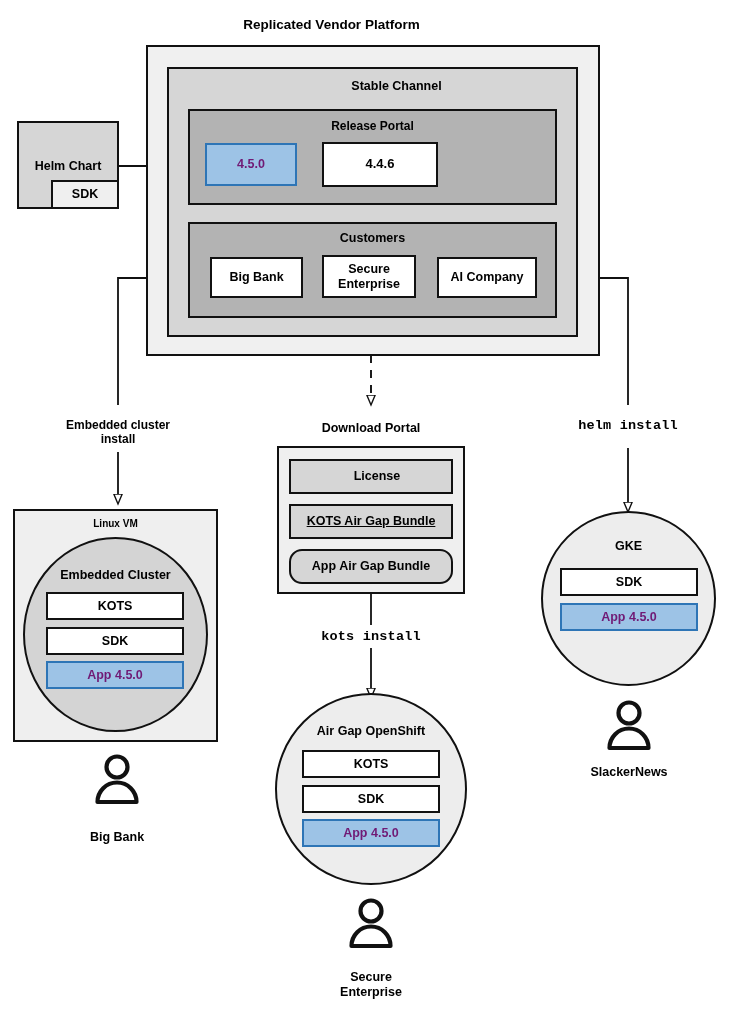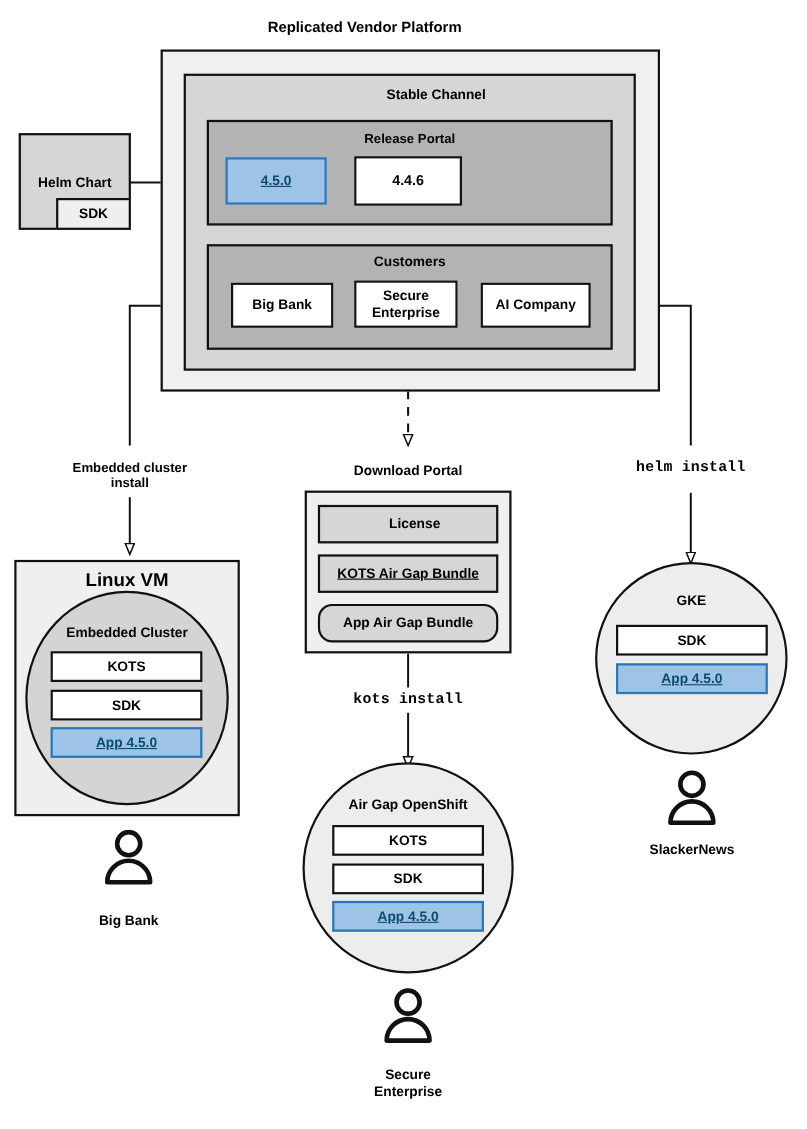--- a/index.html
+++ b/index.html
@@ -58,22 +58,21 @@
   .ln2 { border: 2.2px solid #111111; }
   .shell-outer  { background: #f0f0f0; }
   .shell-mid    { background: #d6d6d6; }
   .shell-inner  { background: #b3b3b3; }
   .greybox      { background: #d6d6d6; }
   .whitebox     { background: #ffffff; }
   .lightbox     { background: #efefef; }
   .bluebox      {
     background: #9dc3e6;
     border: 2.2px solid #2e75b6;
-    color: #0c4a6e;
-    text-decoration: underline;
+    color: #701a75;
   }
   .circle {
     position: absolute;
     box-sizing: border-box;
     border-radius: 50%;
   }
   .circ-lt { background: #ededed; border: 2.4px solid #111; }
   .circ-dk { background: #d4d4d4; border: 2.4px solid #111; }
 </style>
 </head>
@@ -107,21 +106,21 @@
   <div class="box ln2 shell-outer" style="left:146px; top:45px; width:454px; height:311px;"></div>
 
   <div class="box ln2 shell-mid" style="left:167px; top:67px; width:411px; height:270px;"></div>
   <div class="lbl" style="left:167px; top:79px; width:411px; font-size:12.5px;padding-left:24px;">Stable Channel</div>
 
   <div class="box ln2 shell-inner" style="left:188px; top:109px; width:369px; height:96px;"></div>
   <div class="lbl" style="left:188px; top:119px; width:369px; font-size:12px;">Release Portal</div>
 
   <div class="box bluebox" style="left:205px; top:143px; width:92px; height:43px; font-size:12.5px;">4.5.0</div>
 
-  <div class="box ln2 whitebox" style="left:322px; top:142px; width:98px; height:45px; font-size:13px;">4.4.6</div>
+  <div class="box ln2 whitebox" style="left:322px; top:142px; width:116px; height:45px; font-size:13px;">4.4.6</div>
 
   <div class="box ln2 shell-inner" style="left:188px; top:222px; width:369px; height:96px;"></div>
   <div class="lbl" style="left:188px; top:231px; width:369px; font-size:12.5px;">Customers</div>
 
   <div class="box ln2 whitebox" style="left:210px; top:257px; width:93px; height:41px; font-size:12.5px;">Big Bank</div>
 
   <div class="box ln2 whitebox" style="left:322px; top:255px; width:94px; height:43px; font-size:12.5px;">Secure
 Enterprise</div>
 
   <div class="box ln2 whitebox" style="left:437px; top:257px; width:100px; height:41px; font-size:12.5px;">AI Company</div>
@@ -137,21 +136,21 @@
 
   <div class="lbl mono" style="left:553px; top:418px; width:150px; font-size:13.5px;">helm install</div>
 
   <div class="lbl" style="left:277px; top:421px; width:188px; font-size:12.5px;">Download Portal</div>
   <div class="box ln2 lightbox" style="left:277px; top:446px; width:188px; height:148px;"></div>
   <div class="box ln2 greybox" style="left:289px; top:459px; width:164px; height:35px; font-size:12.5px;padding-left:12px;">License</div>
   <div class="box ln2 greybox" style="left:289px; top:504px; width:164px; height:35px; font-size:12.5px;text-decoration:underline;">KOTS Air Gap Bundle</div>
   <div class="box ln2 greybox" style="left:289px; top:549px; width:164px; height:35px; font-size:12.5px;border-radius:13px;">App Air Gap Bundle</div>
 
   <div class="box ln2 lightbox" style="left:13px; top:509px; width:205px; height:233px;"></div>
-  <div class="lbl" style="left:13px; top:518px; width:205px; font-size:17px;">Linux VM</div>
+  <div class="lbl" style="left:13px; top:518px; width:205px; font-size:10px;">Linux VM</div>
 
   <div class="circle circ-dk" style="left:23px; top:537px; width:185px; height:195px;"></div>
   <div class="lbl" style="left:23px; top:568px; width:185px; font-size:12.5px;">Embedded Cluster</div>
 
   <div class="box ln2 whitebox" style="left:46px; top:592px; width:138px; height:28px; font-size:12.5px;">KOTS</div>
   <div class="box ln2 whitebox" style="left:46px; top:627px; width:138px; height:28px; font-size:12.5px;">SDK</div>
   <div class="box bluebox" style="left:46px; top:661px; width:138px; height:28px; font-size:12.5px;">App 4.5.0</div>
 
   <svg class="person" style="position:absolute; left:92px; top:754px; width:50px; height:52px;" viewBox="0 0 50 52">
     <circle cx="25" cy="13" r="10.5" fill="none" stroke="#111" stroke-width="4.2"></circle>

